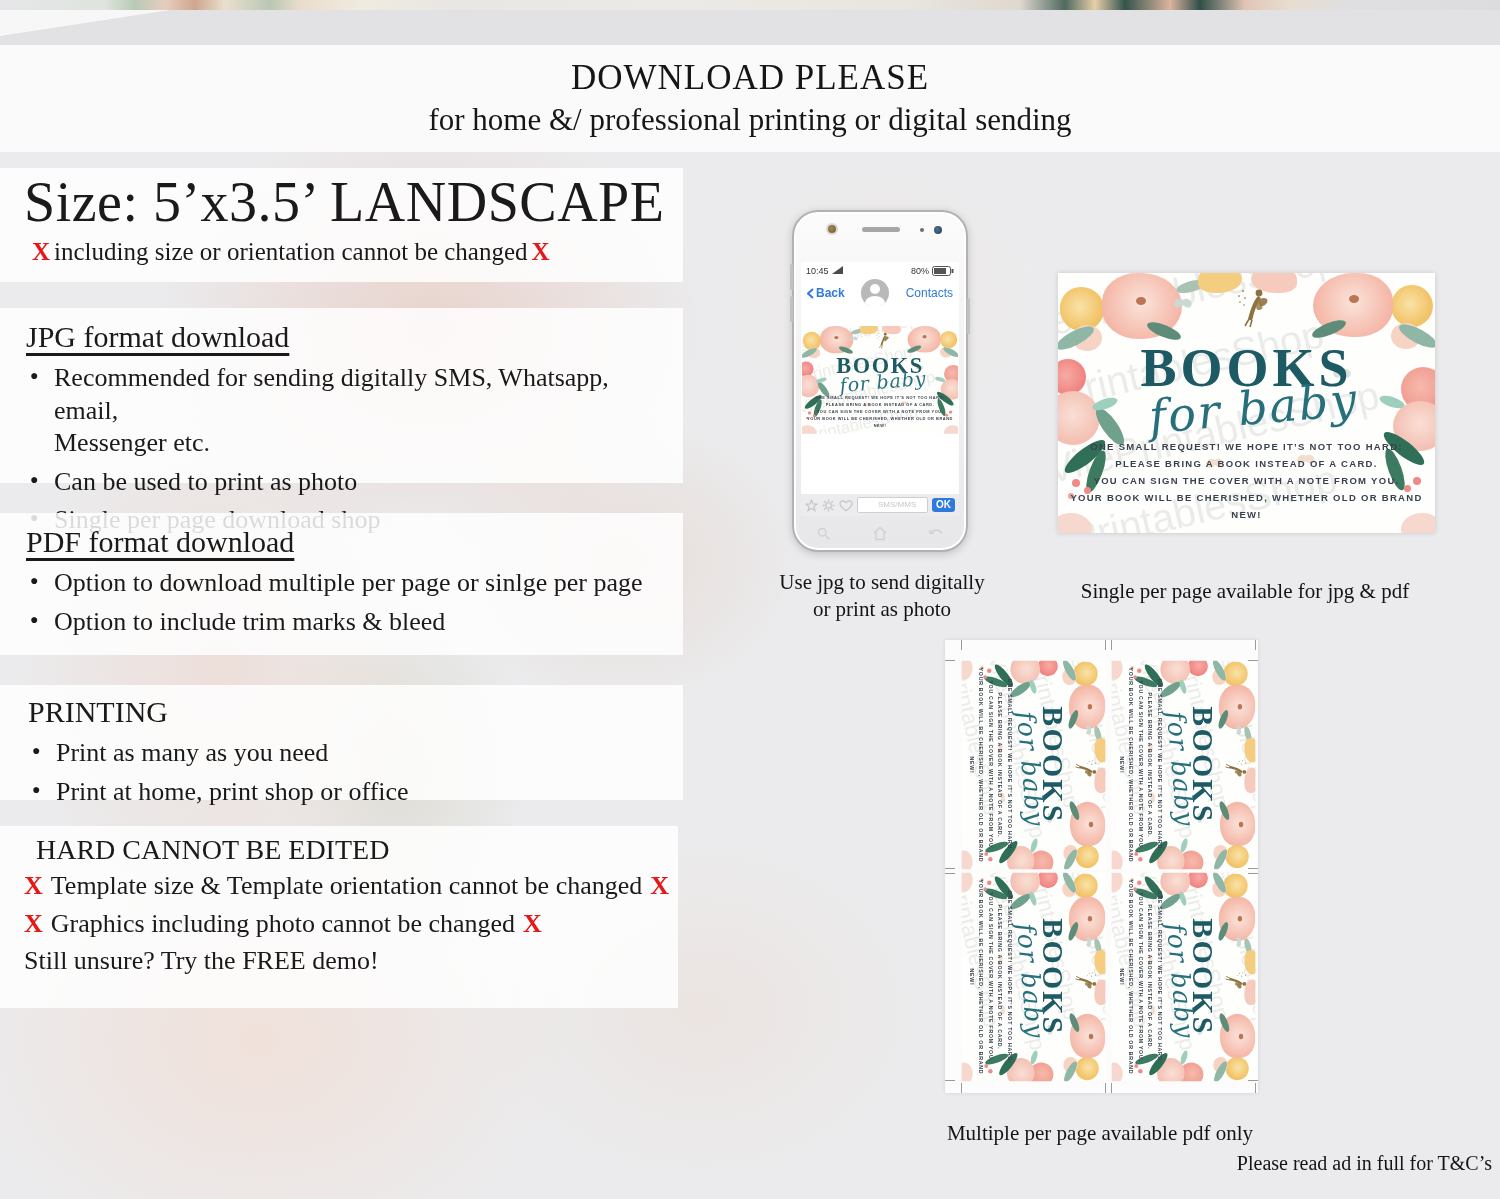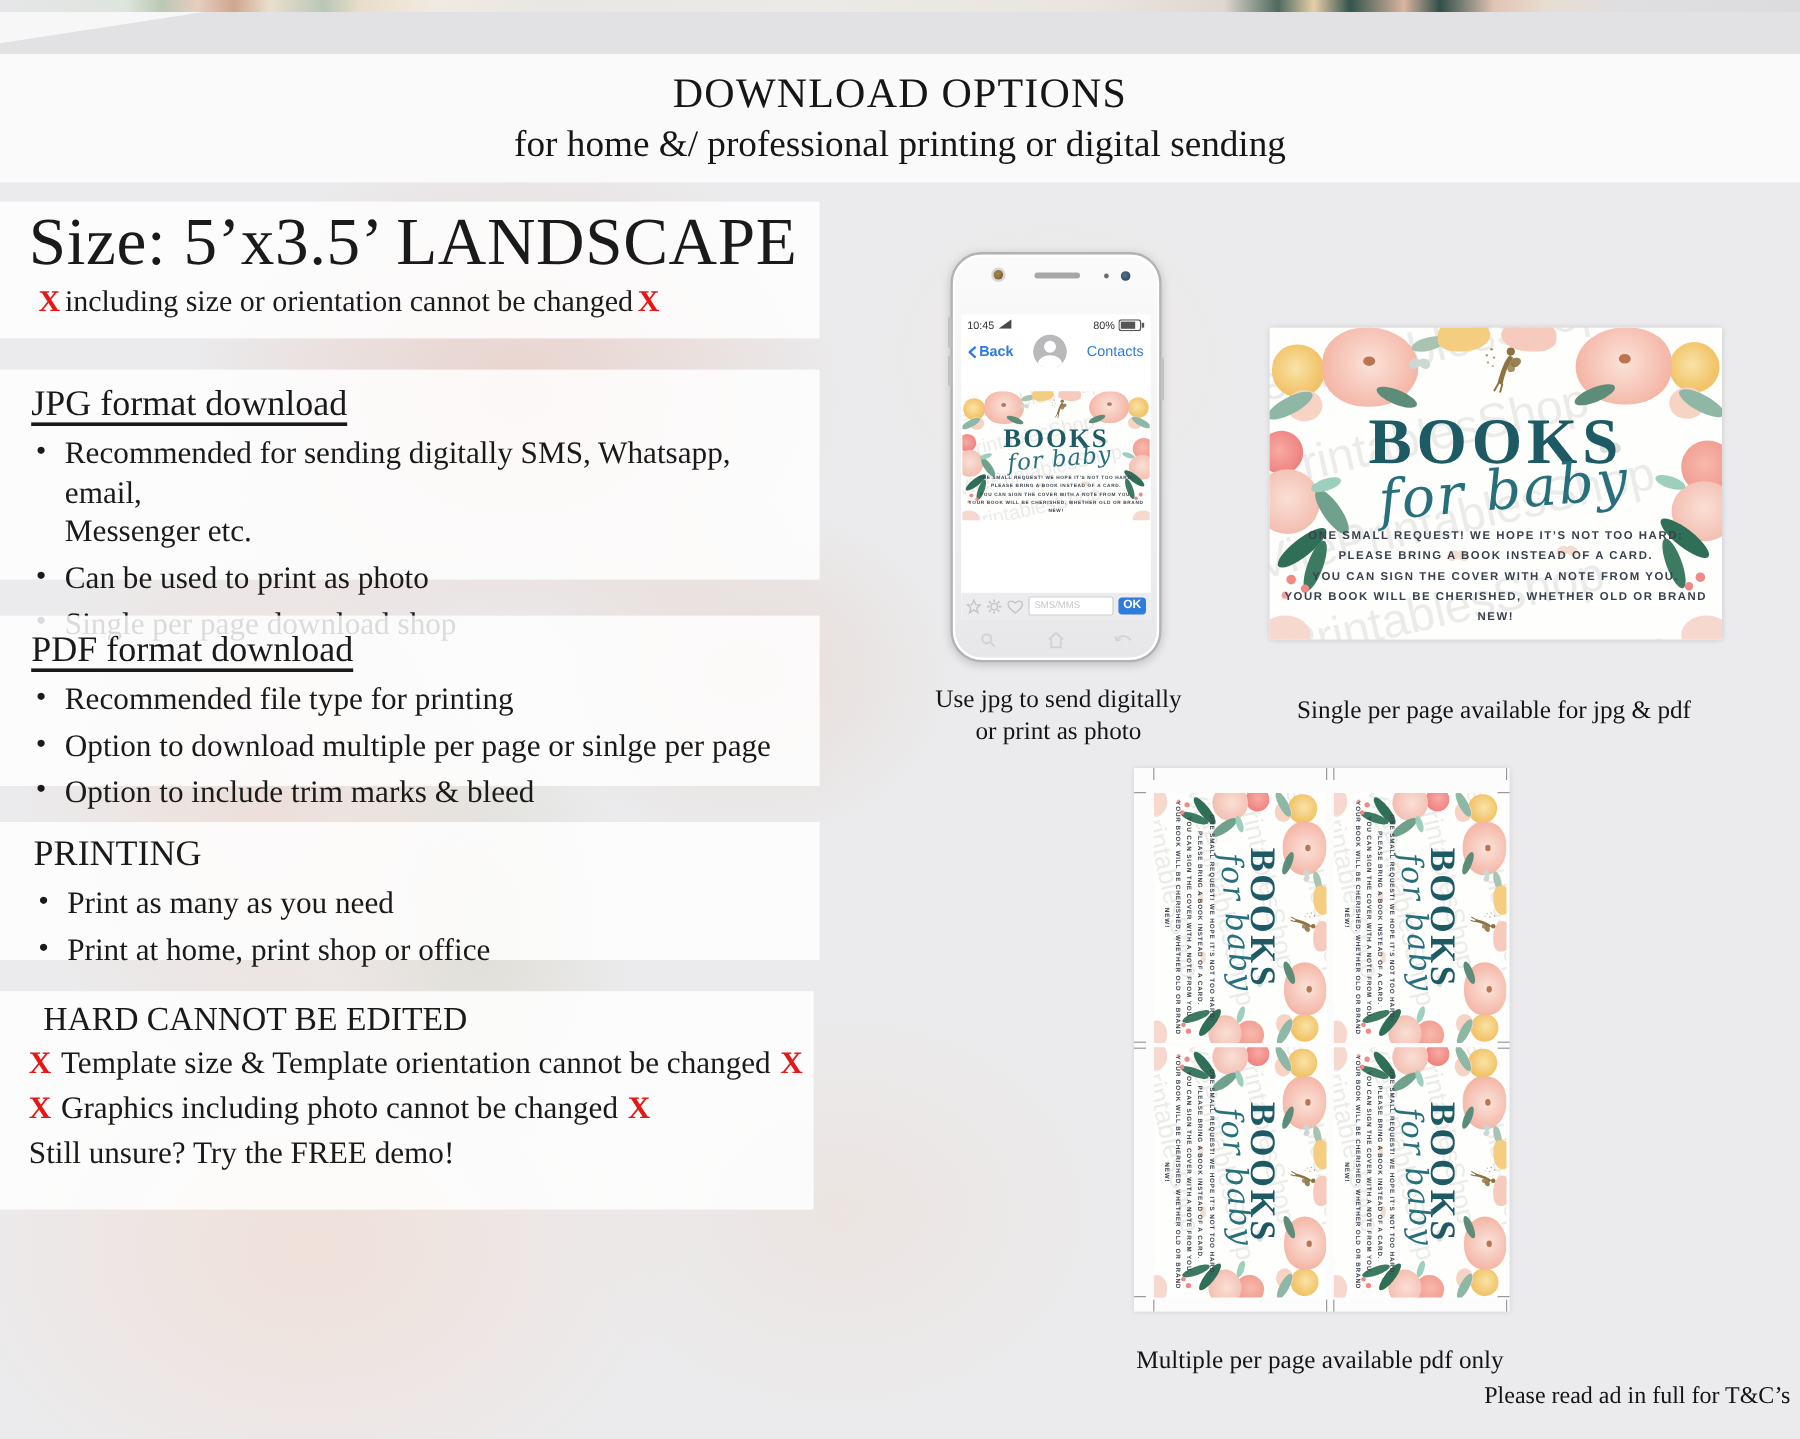--- a/index.html
+++ b/index.html
@@ -66,21 +66,21 @@
   .navrow{display:flex;justify-content:space-between;align-items:center;height:30px;padding:0 6px;
     font-family:"Liberation Sans",sans-serif;font-size:12px;color:#2e7bdc;}
   .backlink{display:flex;align-items:center;gap:2px;font-weight:bold;}
   .avatar{width:28px;height:28px;border-radius:50%;background:#b9b9bb;position:relative;overflow:hidden;flex:none;}
   .avatar::before{content:"";position:absolute;left:9px;top:5px;width:10px;height:10px;border-radius:50%;background:#fff;}
   .avatar::after{content:"";position:absolute;left:4px;top:17px;width:20px;height:14px;border-radius:50% 50% 0 0;background:#fff;}
   .msg{position:absolute;left:0;right:0;top:44px;bottom:22px;background:#fff;}
   .toolbar{position:absolute;left:0;right:0;bottom:0;height:22px;background:#ececee;display:flex;
     align-items:center;padding:0 4px;gap:4px;box-sizing:border-box;}
   .tb-input{flex:1;height:14px;background:#fff;border:1px solid #cfcfd1;border-radius:2px;
-    font-family:"Liberation Sans",sans-serif;font-size:8px;color:#c6c6c8;line-height:14px;padding-left:4px;overflow:hidden;}
+    font-family:"Liberation Sans",sans-serif;font-size:8px;color:#c6c6c8;line-height:14px;padding-left:20px;overflow:hidden;}
   .okbtn{background:#2e7bdc;color:#fff;font-family:"Liberation Sans",sans-serif;font-weight:bold;
     font-size:10px;border-radius:3px;padding:2px 4px;line-height:1;}
   .bezelnav{position:absolute;left:22px;right:22px;bottom:7px;height:20px;display:flex;
     justify-content:space-between;align-items:center;}
   .sidebtn{position:absolute;background:#c2c2c4;border-radius:2px;}
   
   .caption{position:absolute;text-align:center;font-size:21px;line-height:27px;color:#141414;}
   .cap-phone{left:722px;top:569px;width:320px;}
   .cap-single{left:1010px;top:578px;width:470px;}
   .cap-multi{left:925px;top:1120px;width:350px;}
@@ -120,21 +120,21 @@
 </style>
 </head>
 <body>
 
 <div class="stage">
   <div class="bg"></div>
   <div class="top-strip"></div>
   <div class="gray-band"></div>
 
   <header class="header-band">
-    <div class="header-title">DOWNLOAD OPTIONS</div>
+    <div class="header-title">DOWNLOAD PLEASE</div>
     <div class="header-sub">for home &amp;/ professional printing or digital sending</div>
   </header>
 
   <section class="band b-size">
     <div class="size-title">Size: 5’x3.5’ LANDSCAPE</div>
     <div class="size-note">
       <span class="rx">X</span><span>including size or orientation cannot be changed</span><span class="rx">X</span>
     </div>
   </section>
 
@@ -144,21 +144,20 @@
       <li>Recommended for sending digitally SMS, Whatsapp, email,
 Messenger etc.</li>
       <li>Can be used to print as photo</li>
       <li>Single per page download shop</li>
     </ul>
   </section>
 
   <section class="band b-pdf">
     <div class="sec-h u">PDF format download</div>
     <ul class="blist">
-      <li>Recommended file type for printing</li>
       <li>Option to download multiple per page or sinlge per page</li>
       <li>Option to include trim marks &amp; bleed</li>
     </ul>
   </section>
 
   <section class="band b-print">
     <div class="sec-h">PRINTING</div>
     <ul class="blist">
       <li>Print as many as you need</li>
       <li>Print at home, print shop or office</li>

